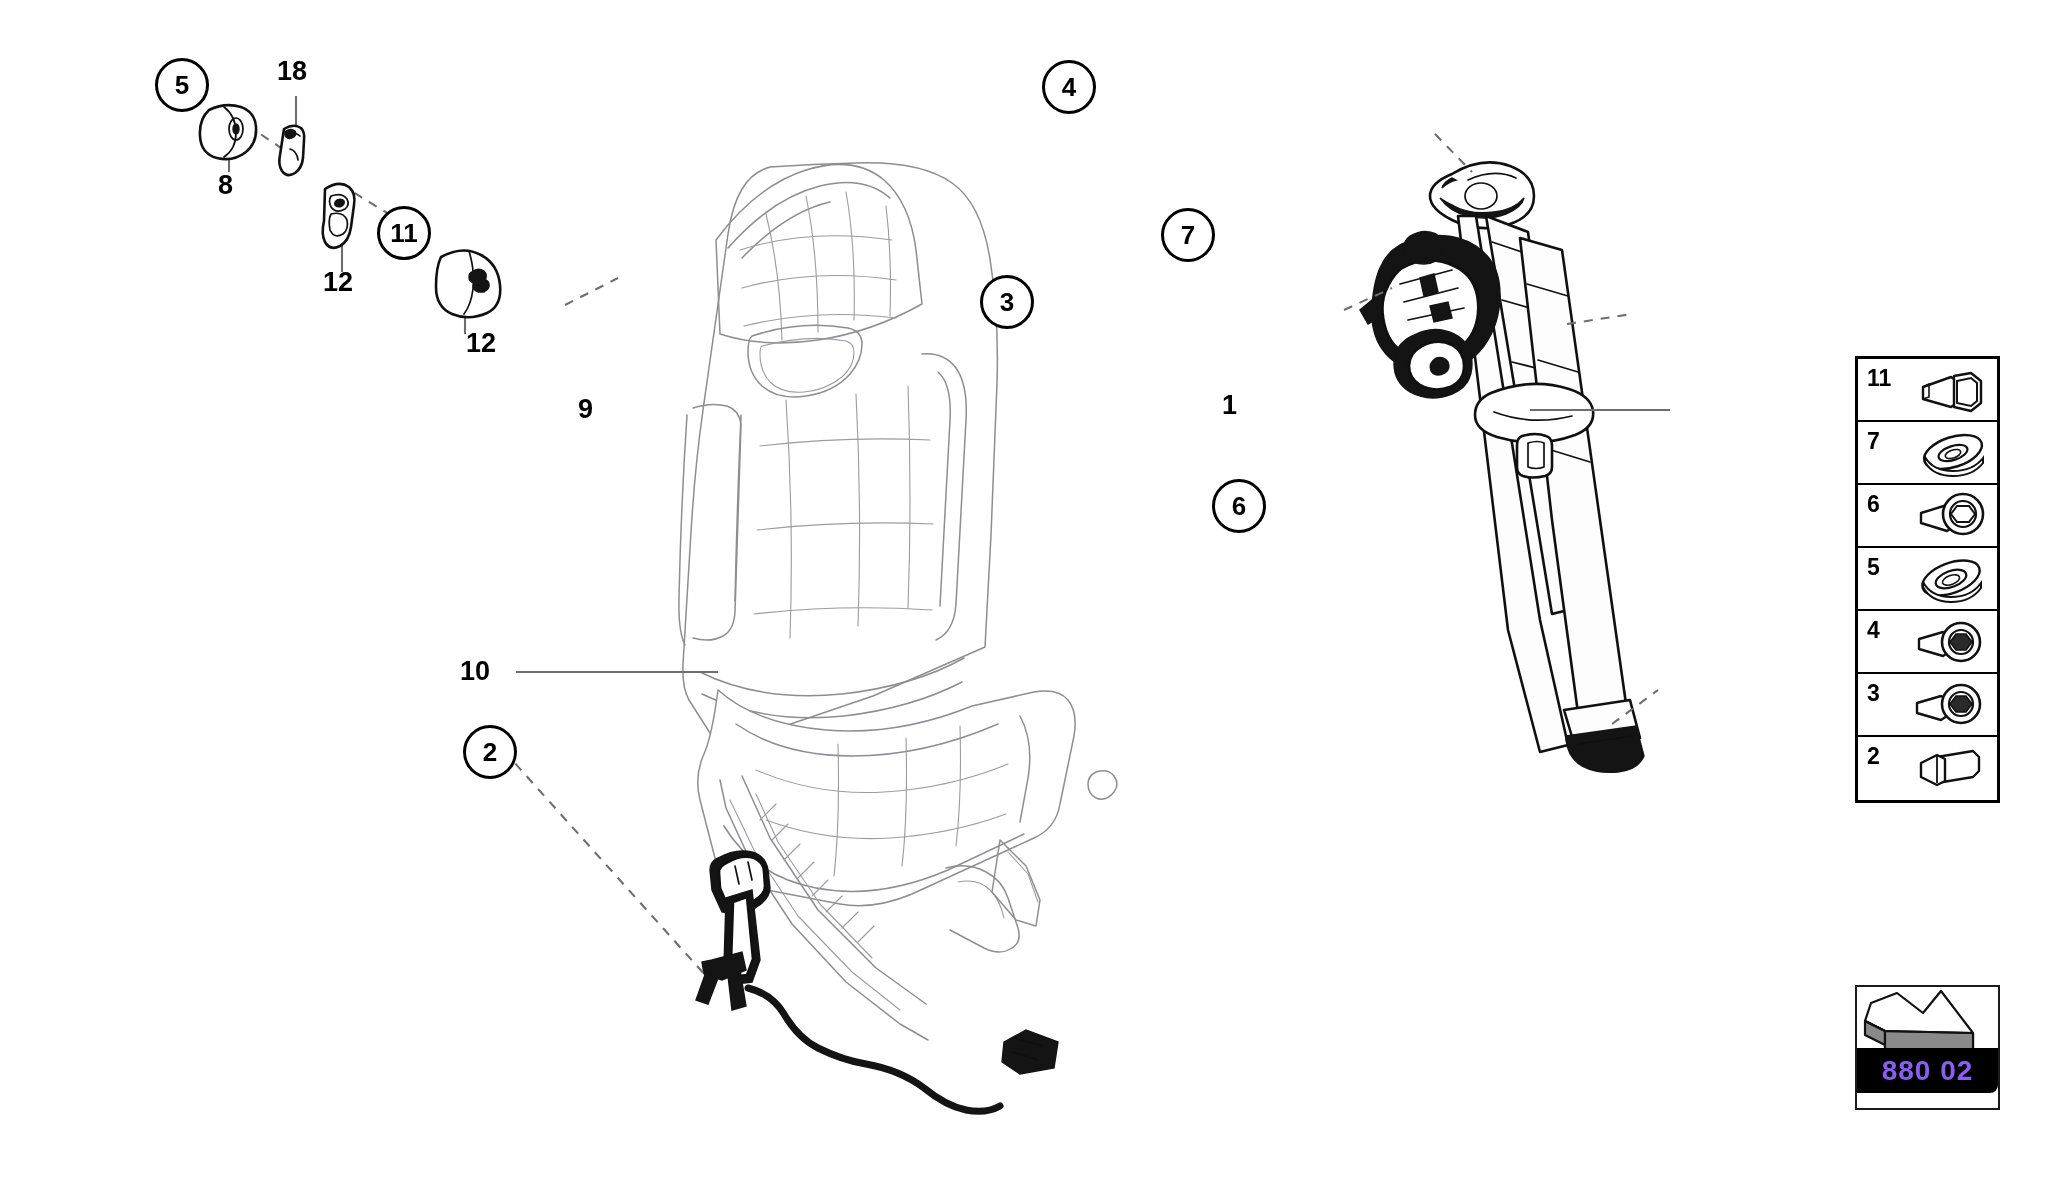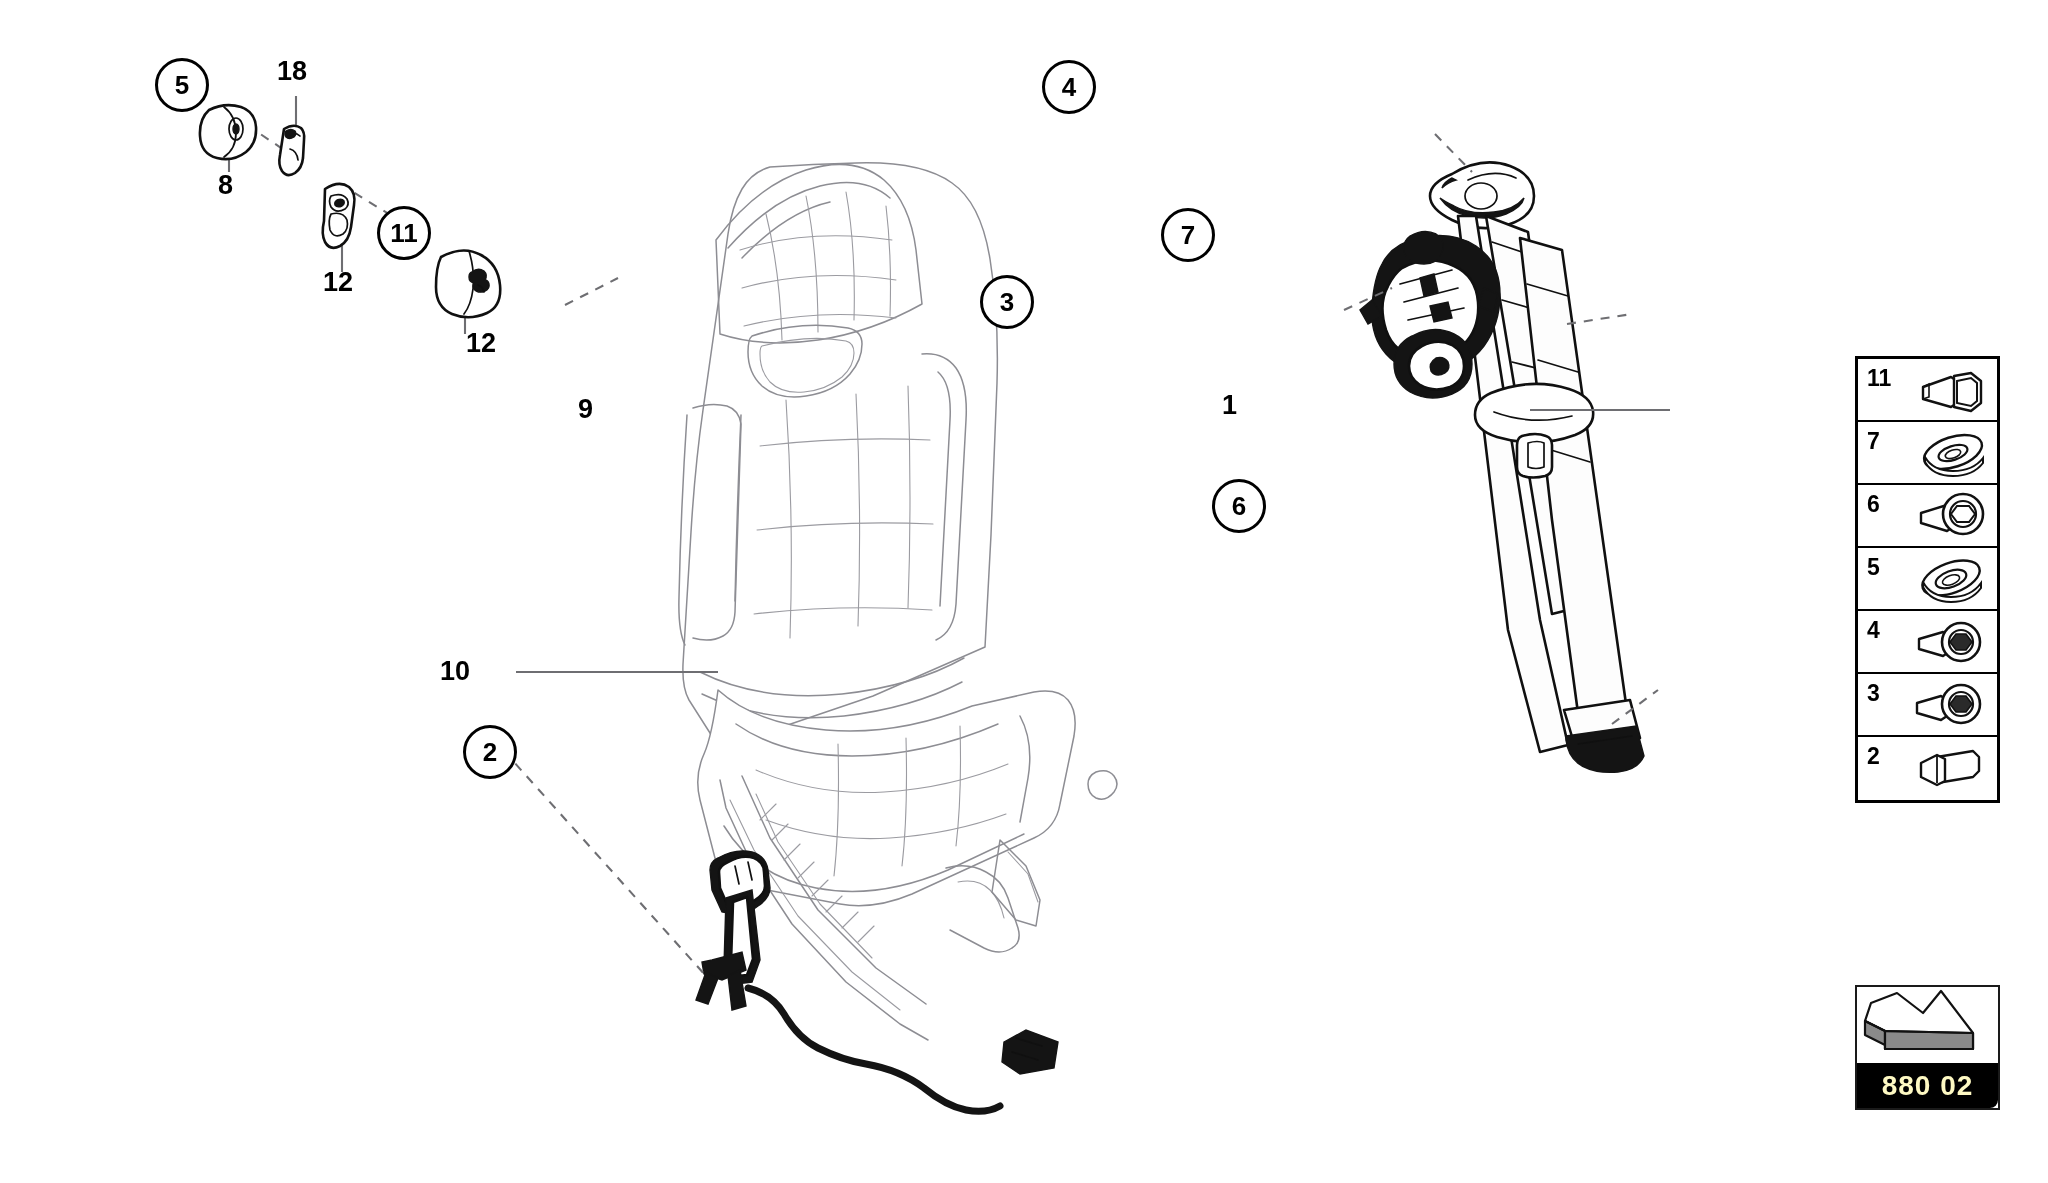--- a/index.html
+++ b/index.html
@@ -93,25 +93,25 @@
     overflow: hidden;
   }
   #code-pic {
     position: absolute;
     left: 0; top: 0;
     width: 141px; height: 80px;
   }
   #code-bar {
     position: absolute;
     left: 0;
-    bottom: 0;
+    bottom: 15px;
     width: 141px;
     height: 45px;
     background: #000;
-    color: #fef9c3;
+    color: #8b5cf6;
     display: flex;
     align-items: center;
     justify-content: center;
     font-weight: bold;
     font-size: 28px;
     letter-spacing: 1px;
     border-bottom-right-radius: 8px;
   }
 </style>
 </head>
@@ -417,21 +417,21 @@
   </div>
 
   <div class="plain-label" style="left:466px; top:330px;">
     <span>12</span>
   </div>
 
   <div class="plain-label" style="left:578px; top:396px;">
     <span>9</span>
   </div>
 
-  <div class="plain-label" style="left:440px; top:658px;">
+  <div class="plain-label" style="left:460px; top:658px;">
     <span>10</span>
   </div>
 
   <div class="callout-circle" style="left:463px; top:725px; width:54px; height:54px;">
     <span>2</span>
   </div>
 
   <div class="callout-circle" style="left:1042px; top:60px; width:54px; height:54px;">
     <span>4</span>
   </div>

